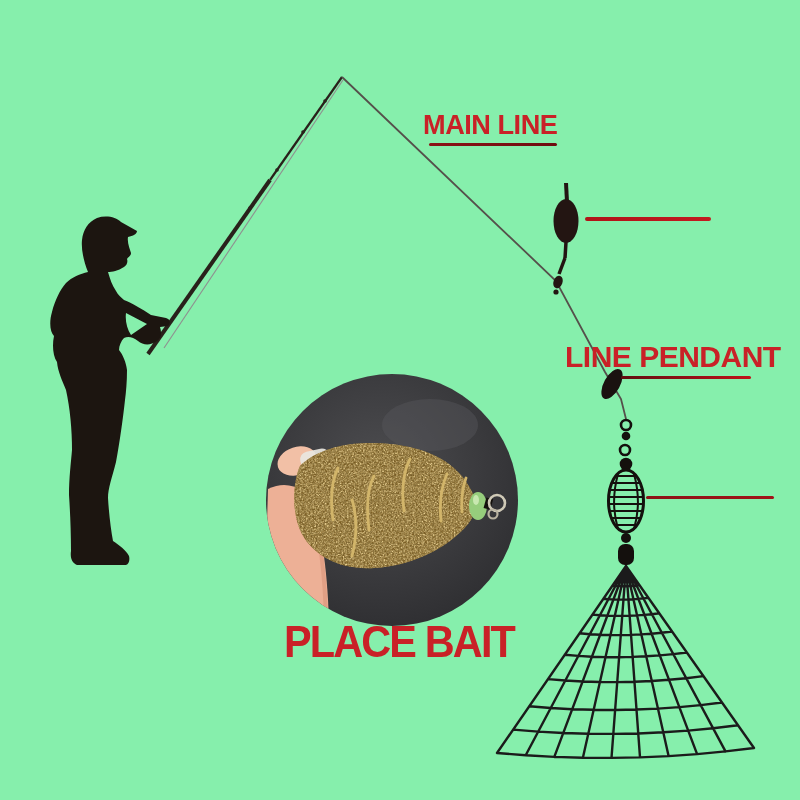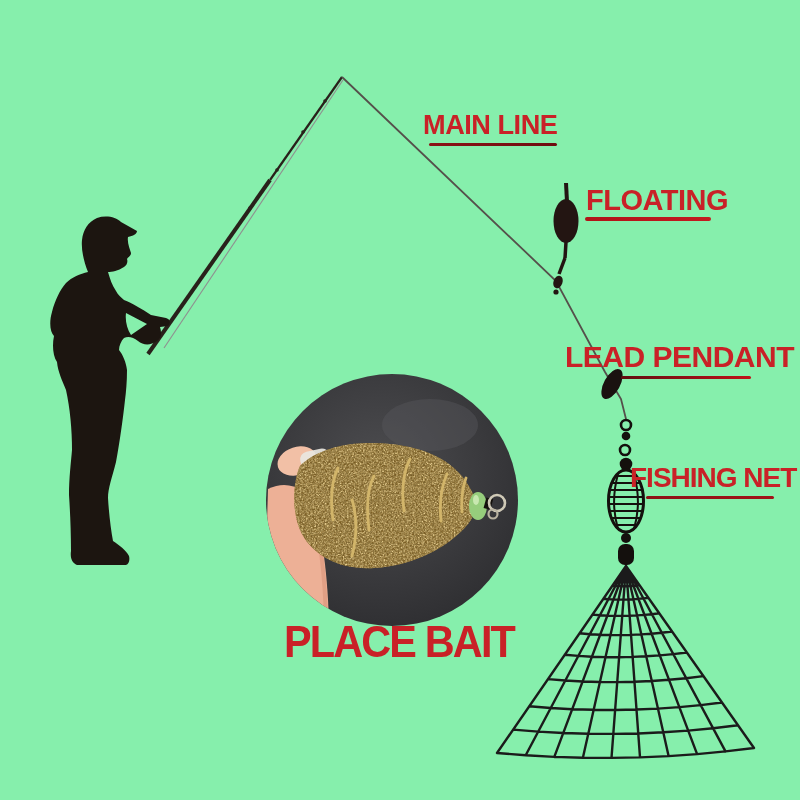--- a/index.html
+++ b/index.html
@@ -160,23 +160,21 @@
           <circle cx="497" cy="503" r="8" stroke="#cfc9b6" stroke-width="2.6"></circle>
           <circle cx="493" cy="514" r="4.5" stroke="#b9b2a0" stroke-width="2.2"></circle>
         </g>
       </g>
     </g>
   </svg>
 
   <div class="callout" id="lbl-main-line">MAIN LINE</div>
   <div class="ul" id="ul-main-line"></div>
 
-  <div class="callout" id="lbl-floating">FLOATING</div>
   <div class="ul" id="ul-floating"></div>
 
-  <div class="callout" id="lbl-lead-pendant">LEAD PENDANT</div>
+  <div class="callout" id="lbl-lead-pendant">LINE PENDANT</div>
   <div class="ul" id="ul-lead-pendant"></div>
 
-  <div class="callout" id="lbl-fishing-net">FISHING NET</div>
   <div class="ul" id="ul-fishing-net"></div>
 
   <div class="callout" id="lbl-place-bait">PLACE BAIT</div>
 </div>
 
 </body></html>

